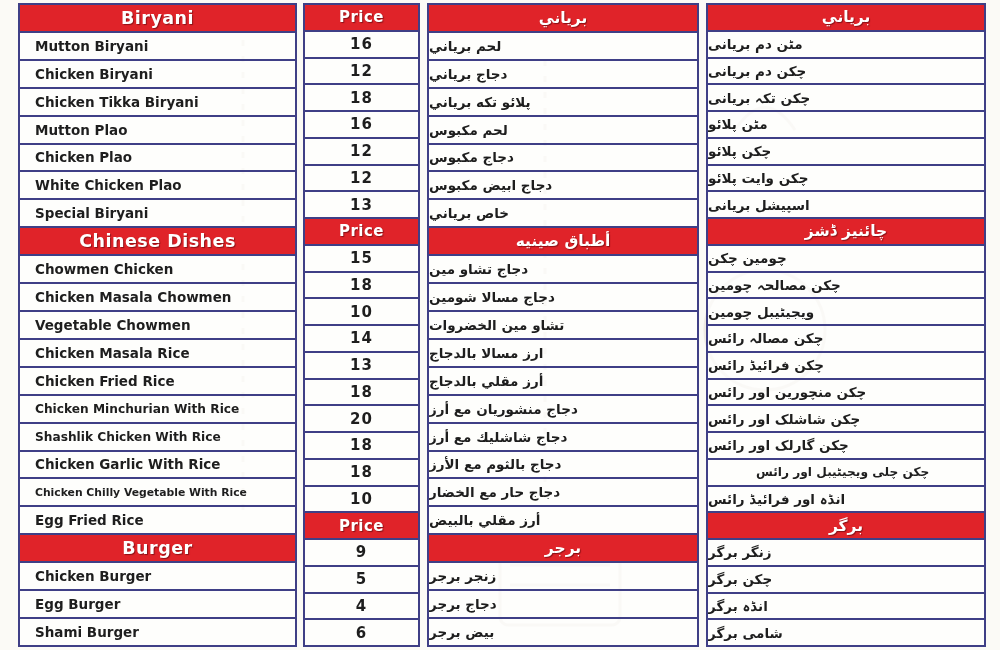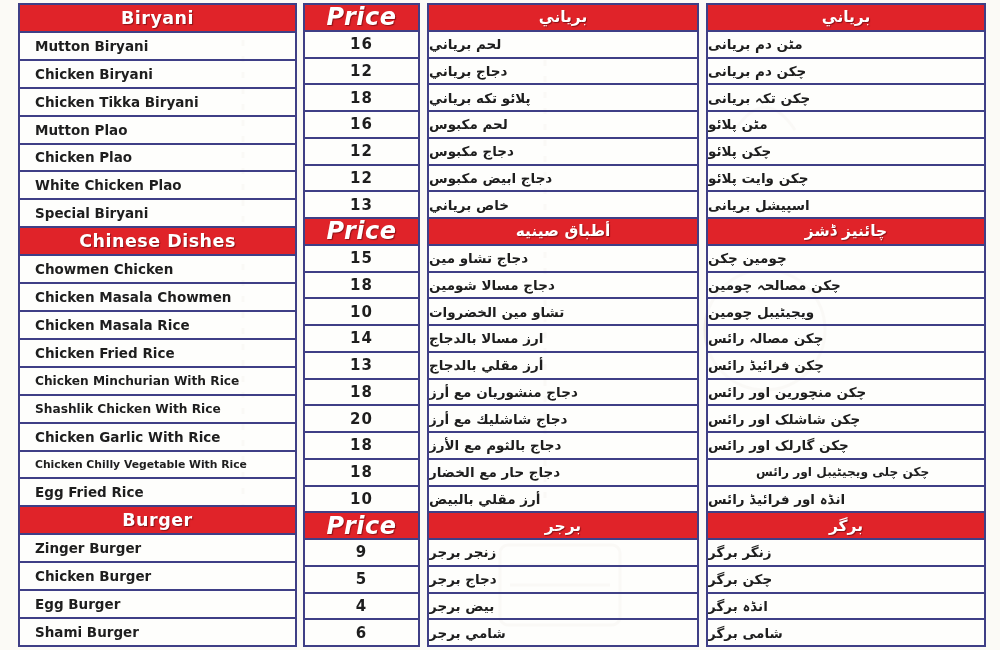--- a/index.html
+++ b/index.html
@@ -45,21 +45,21 @@
 
   .cell.header {
     background: #e02329;
     color: #ffffff;
     font-weight: bold;
     justify-content: center;
     text-shadow: 1px 1px 1px rgba(70,0,8,0.55);
     letter-spacing: 0.5px;
   }
   .c-en.header { font-size: 17.5px; }
-  .c-pr.header { font-size: 24px; font-style: italic; }
+  .c-pr.header { font-size: 15px; }
   .c-ar.header, .c-ur.header { font-size: 15.5px; }
 
   .c-en.item {
     justify-content: flex-start;
     padding-left: 15px;
     font-weight: bold;
     color: #1e1e1e;
     font-size: 13.5px;
   }
   .c-pr.item {
@@ -101,29 +101,29 @@
       <div class="cell item c-en">Mutton Biryani</div>
       <div class="cell item c-en">Chicken Biryani</div>
       <div class="cell item c-en">Chicken Tikka Biryani</div>
       <div class="cell item c-en">Mutton Plao</div>
       <div class="cell item c-en">Chicken Plao</div>
       <div class="cell item c-en">White Chicken Plao</div>
       <div class="cell item c-en">Special Biryani</div>
       <div class="cell header c-en">Chinese Dishes</div>
       <div class="cell item c-en">Chowmen Chicken</div>
       <div class="cell item c-en">Chicken Masala Chowmen</div>
+      <div class="cell item c-en">Vegetable Chowmen</div>
       <div class="cell item c-en">Chicken Masala Rice</div>
       <div class="cell item c-en">Chicken Fried Rice</div>
       <div class="cell item c-en shrink-1">Chicken Minchurian With Rice</div>
       <div class="cell item c-en shrink-1">Shashlik Chicken With Rice</div>
       <div class="cell item c-en">Chicken Garlic With Rice</div>
       <div class="cell item c-en shrink-2">Chicken Chilly Vegetable With Rice</div>
       <div class="cell item c-en">Egg Fried Rice</div>
       <div class="cell header c-en">Burger</div>
-      <div class="cell item c-en">Zinger Burger</div>
       <div class="cell item c-en">Chicken Burger</div>
       <div class="cell item c-en">Egg Burger</div>
       <div class="cell item c-en">Shami Burger</div>
     </div>
   <div class="menu-table col-price">
       <div class="cell header c-pr">Price</div>
       <div class="cell item c-pr">16</div>
       <div class="cell item c-pr">12</div>
       <div class="cell item c-pr">18</div>
       <div class="cell item c-pr">16</div>
@@ -164,21 +164,20 @@
       <div class="cell item c-ar" dir="rtl">أرز مقلي بالدجاج</div>
       <div class="cell item c-ar" dir="rtl">دجاج منشوريان مع أرز</div>
       <div class="cell item c-ar" dir="rtl">دجاج شاشليك مع أرز</div>
       <div class="cell item c-ar" dir="rtl">دجاج بالثوم مع الأرز</div>
       <div class="cell item c-ar" dir="rtl">دجاج حار مع الخضار</div>
       <div class="cell item c-ar" dir="rtl">أرز مقلي بالبيض</div>
       <div class="cell header c-ar" dir="rtl">برجر</div>
       <div class="cell item c-ar" dir="rtl">زنجر برجر</div>
       <div class="cell item c-ar" dir="rtl">دجاج برجر</div>
       <div class="cell item c-ar" dir="rtl">بيض برجر</div>
-      <div class="cell item c-ar" dir="rtl">شامي برجر</div>
     </div>
   <div class="menu-table col-urdu">
       <div class="cell header c-ur" dir="rtl">برياني</div>
       <div class="cell item c-ur" dir="rtl">مٹن دم بریانی</div>
       <div class="cell item c-ur" dir="rtl">چکن دم بریانی</div>
       <div class="cell item c-ur" dir="rtl">چکن تکہ بریانی</div>
       <div class="cell item c-ur" dir="rtl">مٹن پلائو</div>
       <div class="cell item c-ur" dir="rtl">چکن پلائو</div>
       <div class="cell item c-ur" dir="rtl">چکن وایت پلائو</div>
       <div class="cell item c-ur" dir="rtl">اسپیشل بریانی</div>

